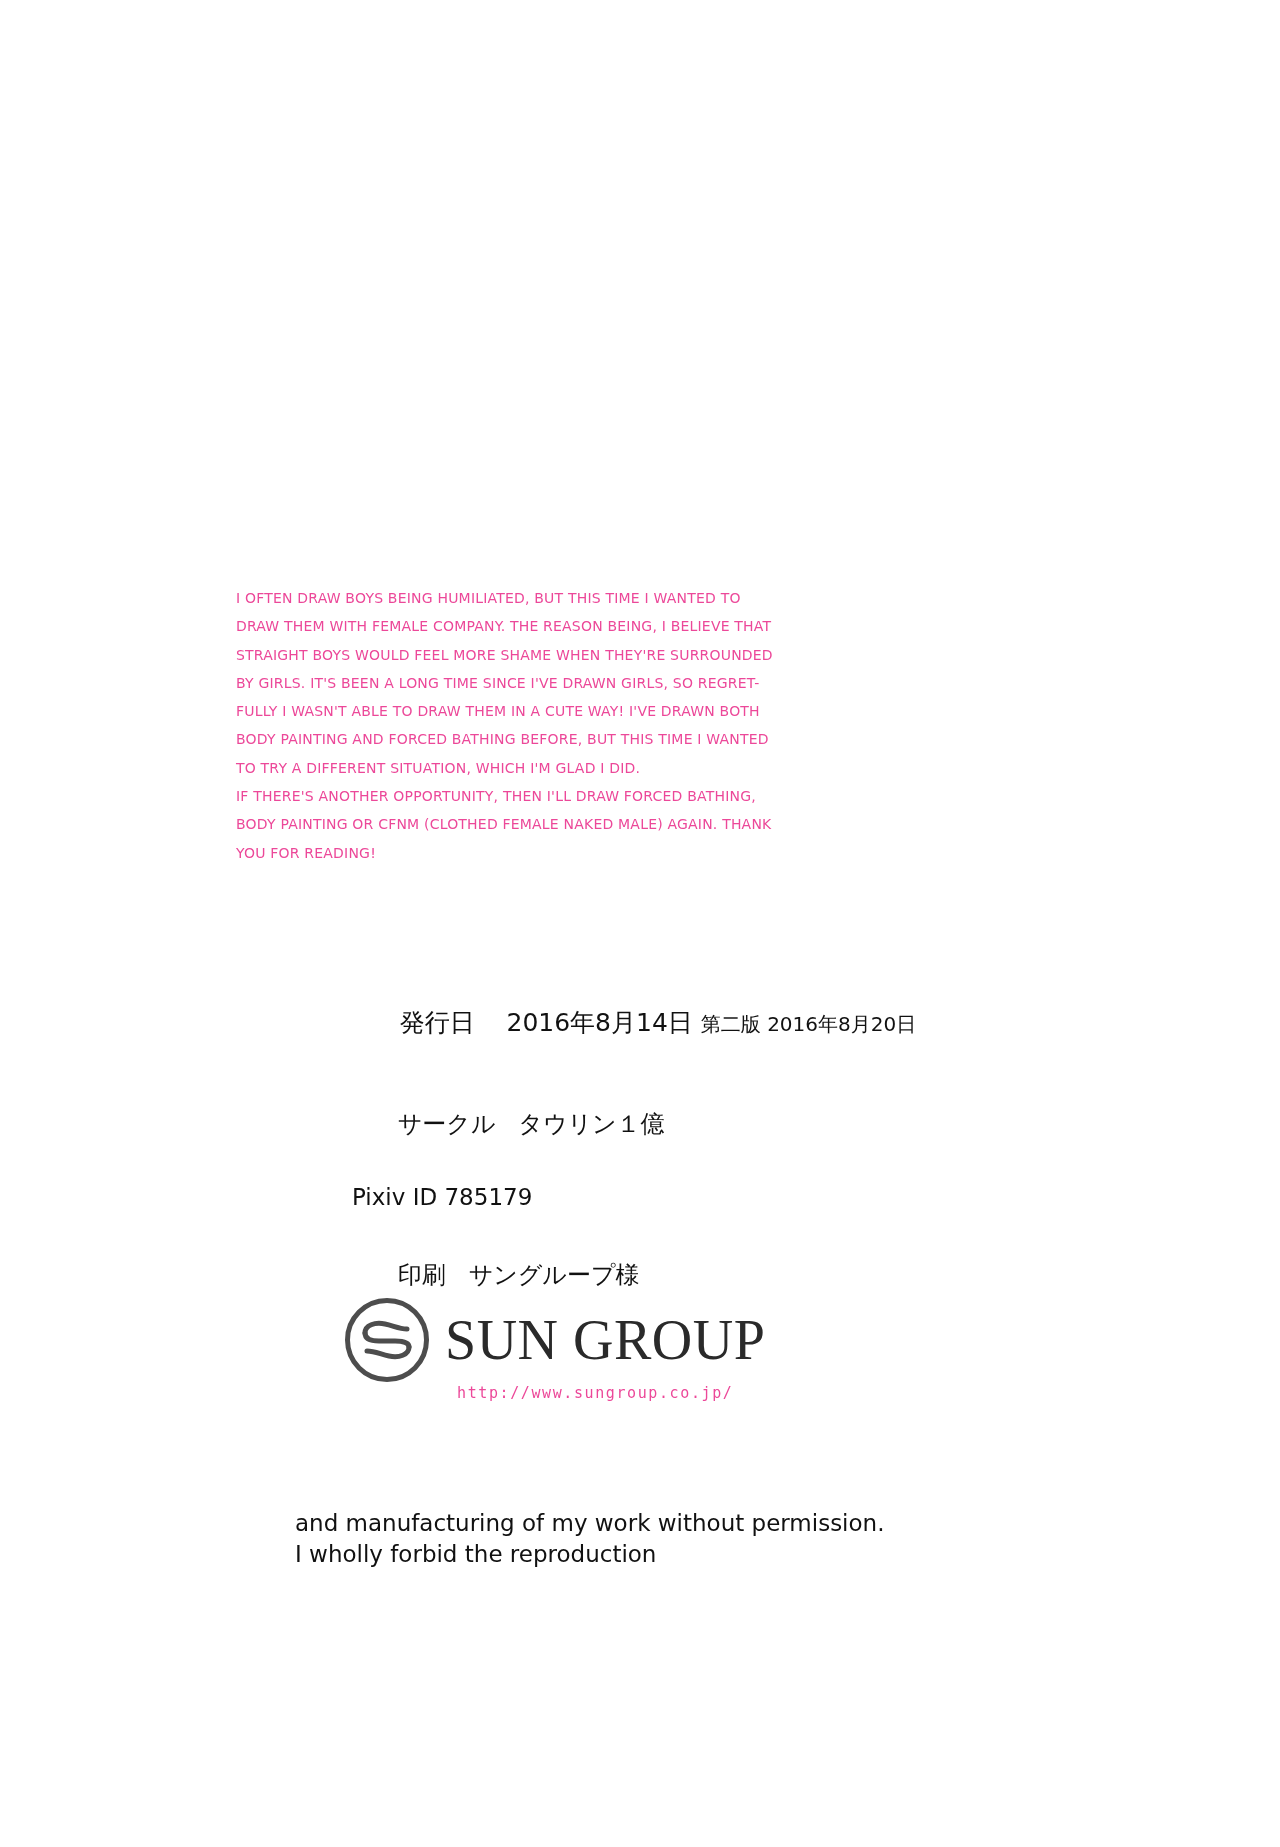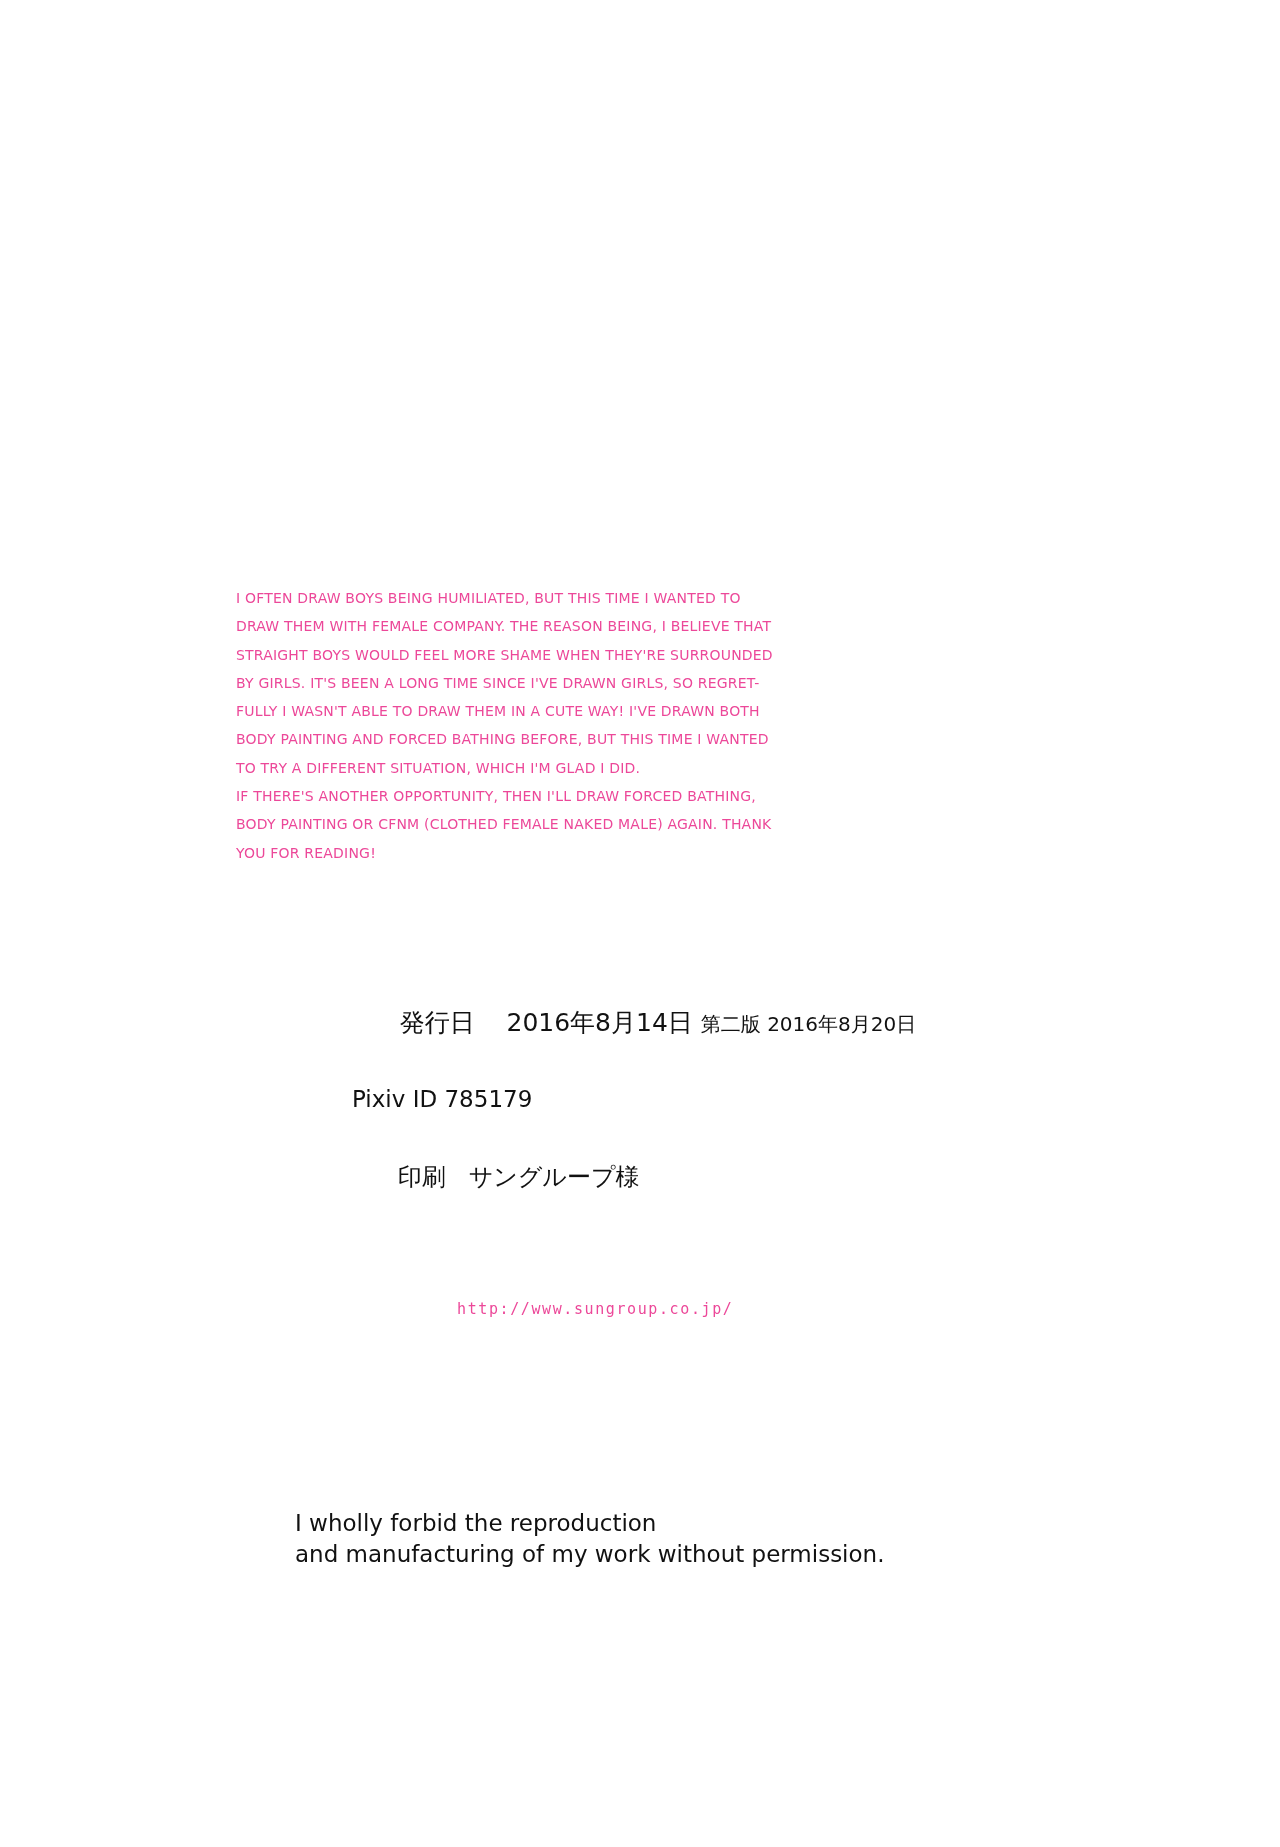--- a/index.html
+++ b/index.html
@@ -149,28 +149,42 @@
 TO TRY A DIFFERENT SITUATION, WHICH I'M GLAD I DID.
 IF THERE'S ANOTHER OPPORTUNITY, THEN I'LL DRAW FORCED BATHING,
 BODY PAINTING OR CFNM (CLOTHED FEMALE NAKED MALE) AGAIN. THANK
 YOU FOR READING!</p>
   </div>
 
   <div class="colophon">
     <div class="line first">
       <span>発行日</span><span>&nbsp;&nbsp;&nbsp;&nbsp;</span><span>2016年8月14日</span><span>&nbsp;</span><span class="small">第二版 2016年8月20日</span>
     </div>
+    <div class="line">
+      <span>サークル</span><span>&nbsp;&nbsp;&nbsp;</span><span>タウリン１億</span>
+    </div>
     <div class="line latin">Pixiv ID 785179</div>
     <div class="line">
       <span>印刷</span><span>&nbsp;&nbsp;&nbsp;</span><span>サングループ様</span>
     </div>
   </div>
 
   <div class="logo-wrap">
+    <div class="logo-row">
+      <div class="logo-mark">
+        <div class="ring"></div>
+        <svg class="sglyph" viewBox="0 0 52 40">
+          <path d="M4 13 C4 5, 14 2, 24 4 C32 5.5, 38 9, 46 9" fill="none" stroke="#4d4d4d" stroke-width="5" stroke-linecap="round"></path>
+          <path d="M48 27 C48 35, 38 38, 28 36 C20 34.5, 14 31, 6 31" fill="none" stroke="#4d4d4d" stroke-width="5" stroke-linecap="round"></path>
+          <path d="M4 13 C4 19, 10 21, 18 21 L34 21 C42 21, 48 23, 48 27" fill="none" stroke="#4d4d4d" stroke-width="5" stroke-linecap="round"></path>
+        </svg>
+      </div>
+      <div class="logo-text">SUN GROUP</div>
+    </div>
     <div class="logo-url">http://www.sungroup.co.jp/</div>
   </div>
 
   <div class="notice">
+    <div class="nline">and manufacturing of my work without permission.</div>
     <div class="nline">I wholly forbid the reproduction</div>
-    <div class="nline">and manufacturing of my work without permission.</div>
   </div>
 
 </div>
 
 </body></html>

